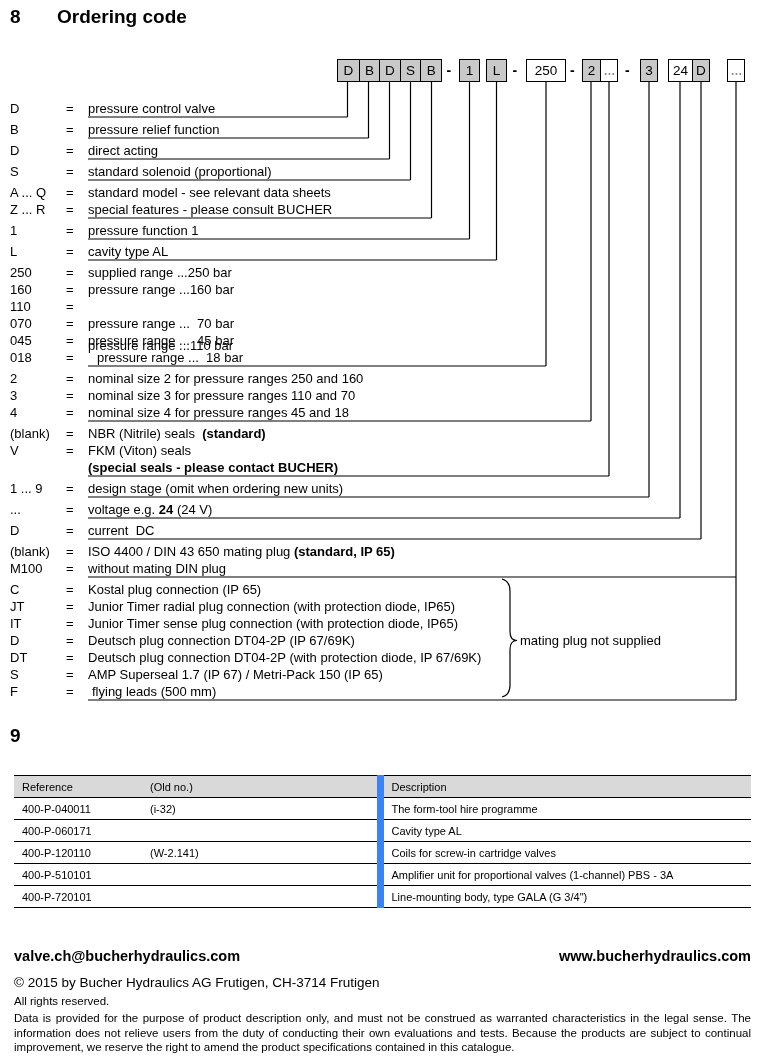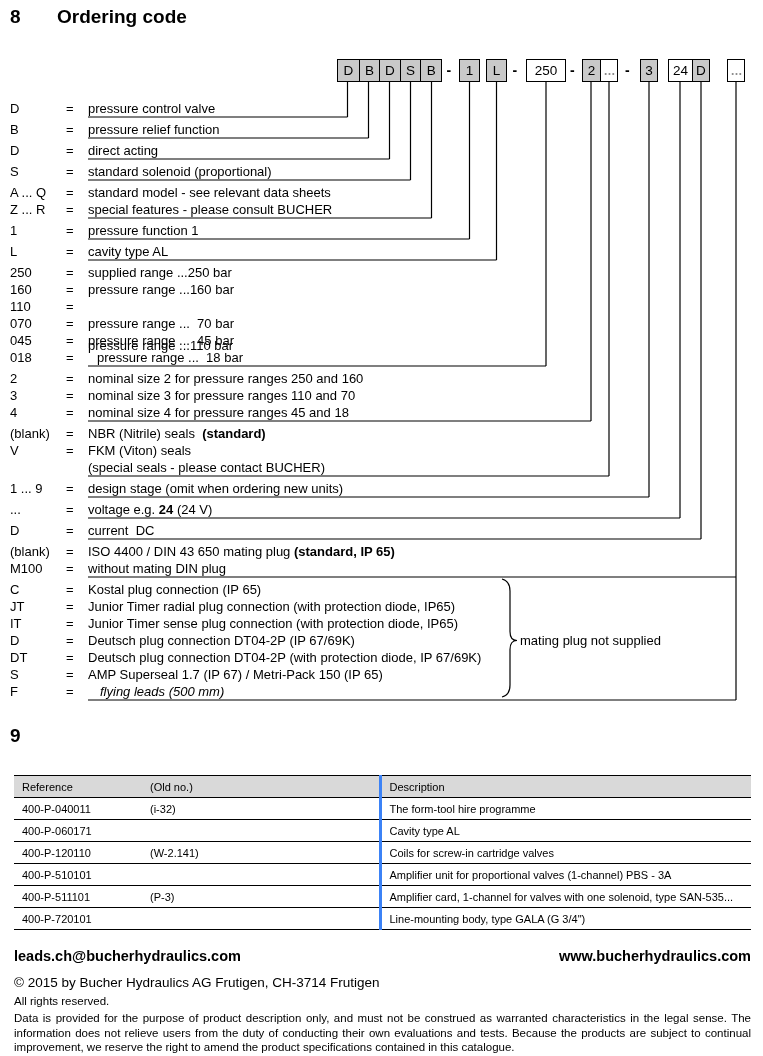--- a/index.html
+++ b/index.html
@@ -20,21 +20,21 @@
   .codecell.muted{color:#8d8d8d;font-weight:bold;letter-spacing:-1px;font-size:12px;}
   .codesep{position:absolute;top:62px;font-size:14px;font-weight:bold;}
   .leg-code,.leg-eq,.leg-desc,.brace-note{position:absolute;font-size:13px;line-height:17px;white-space:pre;}
   
   .ds-table{position:absolute;top:775px;left:14px;width:737px;border-collapse:collapse;border-bottom:1px solid #000;table-layout:fixed;}
   .ds-table th,.ds-table td{
     border-top:1px solid #000;font-size:11px;font-weight:400;height:21px;
     padding:0 4px 0 8px;text-align:left;vertical-align:middle;white-space:nowrap;overflow:hidden;
   }
   .ds-table th{background:var(--hdr-gray,#d9d9d9);}
-  .ds-table th:nth-child(3),.ds-table td:nth-child(3){border-left:3px solid #3b82f6;}
+  .ds-table th:nth-child(3),.ds-table td:nth-child(3){border-left:7px solid #3b82f6;}
   
   .contact-row{position:absolute;top:948px;left:14px;width:737px;display:flex;justify-content:space-between;font-weight:bold;font-size:14.5px;}
   .copyright{position:absolute;top:975px;left:14px;font-size:13.5px;}
   .rights{position:absolute;top:995px;left:14px;font-size:11.5px;}
   .legal{position:absolute;top:1011px;left:14px;width:737px;font-size:11.5px;line-height:14.5px;text-align:justify;}
 </style>
 </head>
 <body>
 
 <div class="sec-h" style="top:5px">
@@ -159,21 +159,21 @@
     <span class="leg-desc" style="left: 88px; top: 387px;">nominal size 3 for pressure ranges 110 and 70</span>
     <span class="leg-code" style="left: 10px; top: 404px;">4</span>
     <span class="leg-eq" style="left: 66px; top: 404px;">=</span>
     <span class="leg-desc" style="left: 88px; top: 404px; text-align: right;">nominal size 4 for pressure ranges 45 and 18</span>
     <span class="leg-code" style="left: 10px; top: 425px;">(blank)</span>
     <span class="leg-eq" style="left: 66px; top: 425px;">=</span>
     <span class="leg-desc" style="left: 88px; top: 425px;">NBR (Nitrile) seals  <b>(standard)</b></span>
     <span class="leg-code" style="left: 10px; top: 442px;">V</span>
     <span class="leg-eq" style="left: 66px; top: 442px;">=</span>
     <span class="leg-desc" style="left: 88px; top: 442px;">FKM (Viton) seals</span>
-    <span class="leg-desc" style="left: 88px; top: 459px;">(special seals - please contact BUCHER)</span>
+    <span class="leg-desc" style="left: 88px; top: 459px; font-weight: bold;">(special seals - please contact BUCHER)</span>
     <span class="leg-code" style="left: 10px; top: 480px;">1 ... 9</span>
     <span class="leg-eq" style="left: 66px; top: 480px;">=</span>
     <span class="leg-desc" style="left: 88px; top: 480px;">design stage (omit when ordering new units)</span>
     <span class="leg-code" style="left: 10px; top: 501px;">...</span>
     <span class="leg-eq" style="left: 66px; top: 501px;">=</span>
     <span class="leg-desc" style="left: 88px; top: 501px;">voltage e.g. <b>24</b> (24 V)</span>
     <span class="leg-code" style="left: 10px; top: 522px;">D</span>
     <span class="leg-eq" style="left: 66px; top: 522px;">=</span>
     <span class="leg-desc" style="left: 88px; top: 522px;">current  DC</span>
     <span class="leg-code" style="left: 10px; top: 543px;">(blank)</span>
@@ -195,21 +195,21 @@
     <span class="leg-eq" style="left: 66px; top: 632px;">=</span>
     <span class="leg-desc" style="left: 88px; top: 632px;">Deutsch plug connection DT04-2P (IP 67/69K)</span>
     <span class="leg-code" style="left: 10px; top: 649px;">DT</span>
     <span class="leg-eq" style="left: 66px; top: 649px;">=</span>
     <span class="leg-desc" style="left: 88px; top: 649px;">Deutsch plug connection DT04-2P (with protection diode, IP 67/69K)</span>
     <span class="leg-code" style="left: 10px; top: 666px;">S</span>
     <span class="leg-eq" style="left: 66px; top: 666px;">=</span>
     <span class="leg-desc" style="left: 88px; top: 666px;">AMP Superseal 1.7 (IP 67) / Metri-Pack 150 (IP 65)</span>
     <span class="leg-code" style="left: 10px; top: 683px;">F</span>
     <span class="leg-eq" style="left: 66px; top: 683px;">=</span>
-    <span class="leg-desc" style="left: 100px; top: 683px; font-style: italic;">flying leads (500 mm)</span>
+    <span class="leg-desc" style="left: 92px; top: 683px;">flying leads (500 mm)</span>
     <span class="brace-note" style="left: 520px; top: 631.5px;">mating plug not supplied</span>
   </div>
 
 <div class="sec-h" style="top:724px">
   <span class="num">9</span>
 </div>
 
 <table class="ds-table">
   <colgroup>
       <col style="width:128px">
@@ -238,31 +238,26 @@
         <td>400-P-120110</td>
         <td>(W-2.141)</td>
         <td>Coils for screw-in cartridge valves</td>
       </tr>
       <tr>
         <td>400-P-510101</td>
         <td></td>
         <td>Amplifier unit for proportional valves (1-channel) PBS - 3A</td>
       </tr>
       <tr>
-        <td>400-P-511101</td>
-        <td>(P-3)</td>
-        <td>Amplifier card, 1-channel for valves with one solenoid, type SAN-535...</td>
-      </tr>
-      <tr>
         <td>400-P-720101</td>
         <td></td>
         <td>Line-mounting body, type GALA (G 3/4")</td>
       </tr>
     </tbody>
 </table>
 
 <div class="contact-row">
-  <span>leads.ch@bucherhydraulics.com</span>
+  <span>valve.ch@bucherhydraulics.com</span>
   <span>www.bucherhydraulics.com</span>
 </div>
 <div class="copyright">© 2015 by Bucher Hydraulics AG Frutigen, CH-3714 Frutigen</div>
 <div class="rights">All rights reserved.</div>
 <div class="legal">Data is provided for the purpose of product description only, and must not be construed as warranted characteristics in the legal sense. The information does not relieve users from the duty of conducting their own evaluations and tests. Because the products are subject to continual improvement, we reserve the right to amend the product specifications contained in this catalogue.</div>
 
 </body></html>

